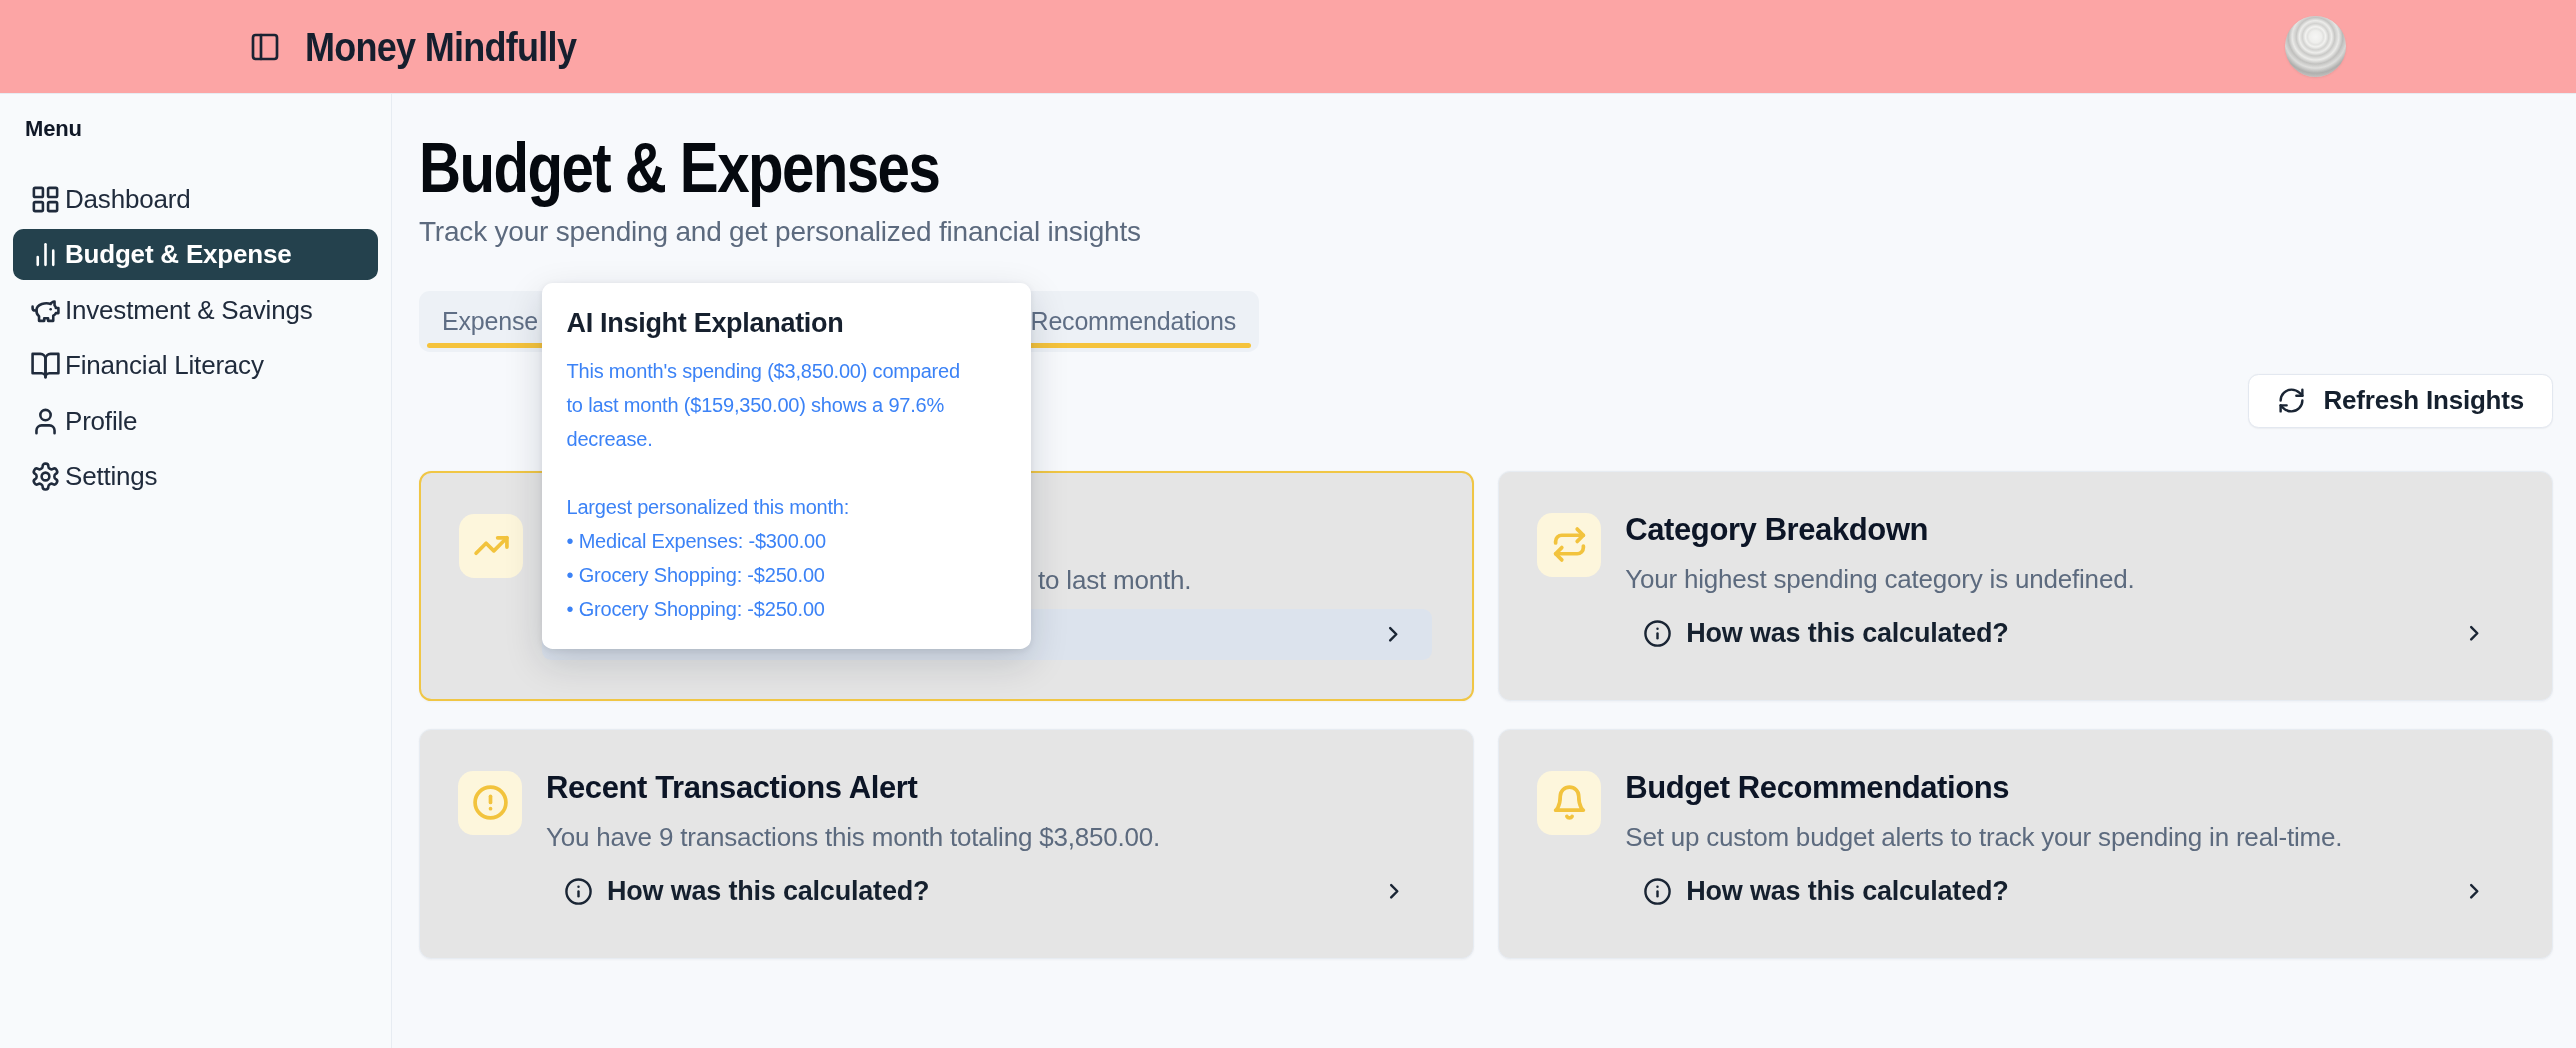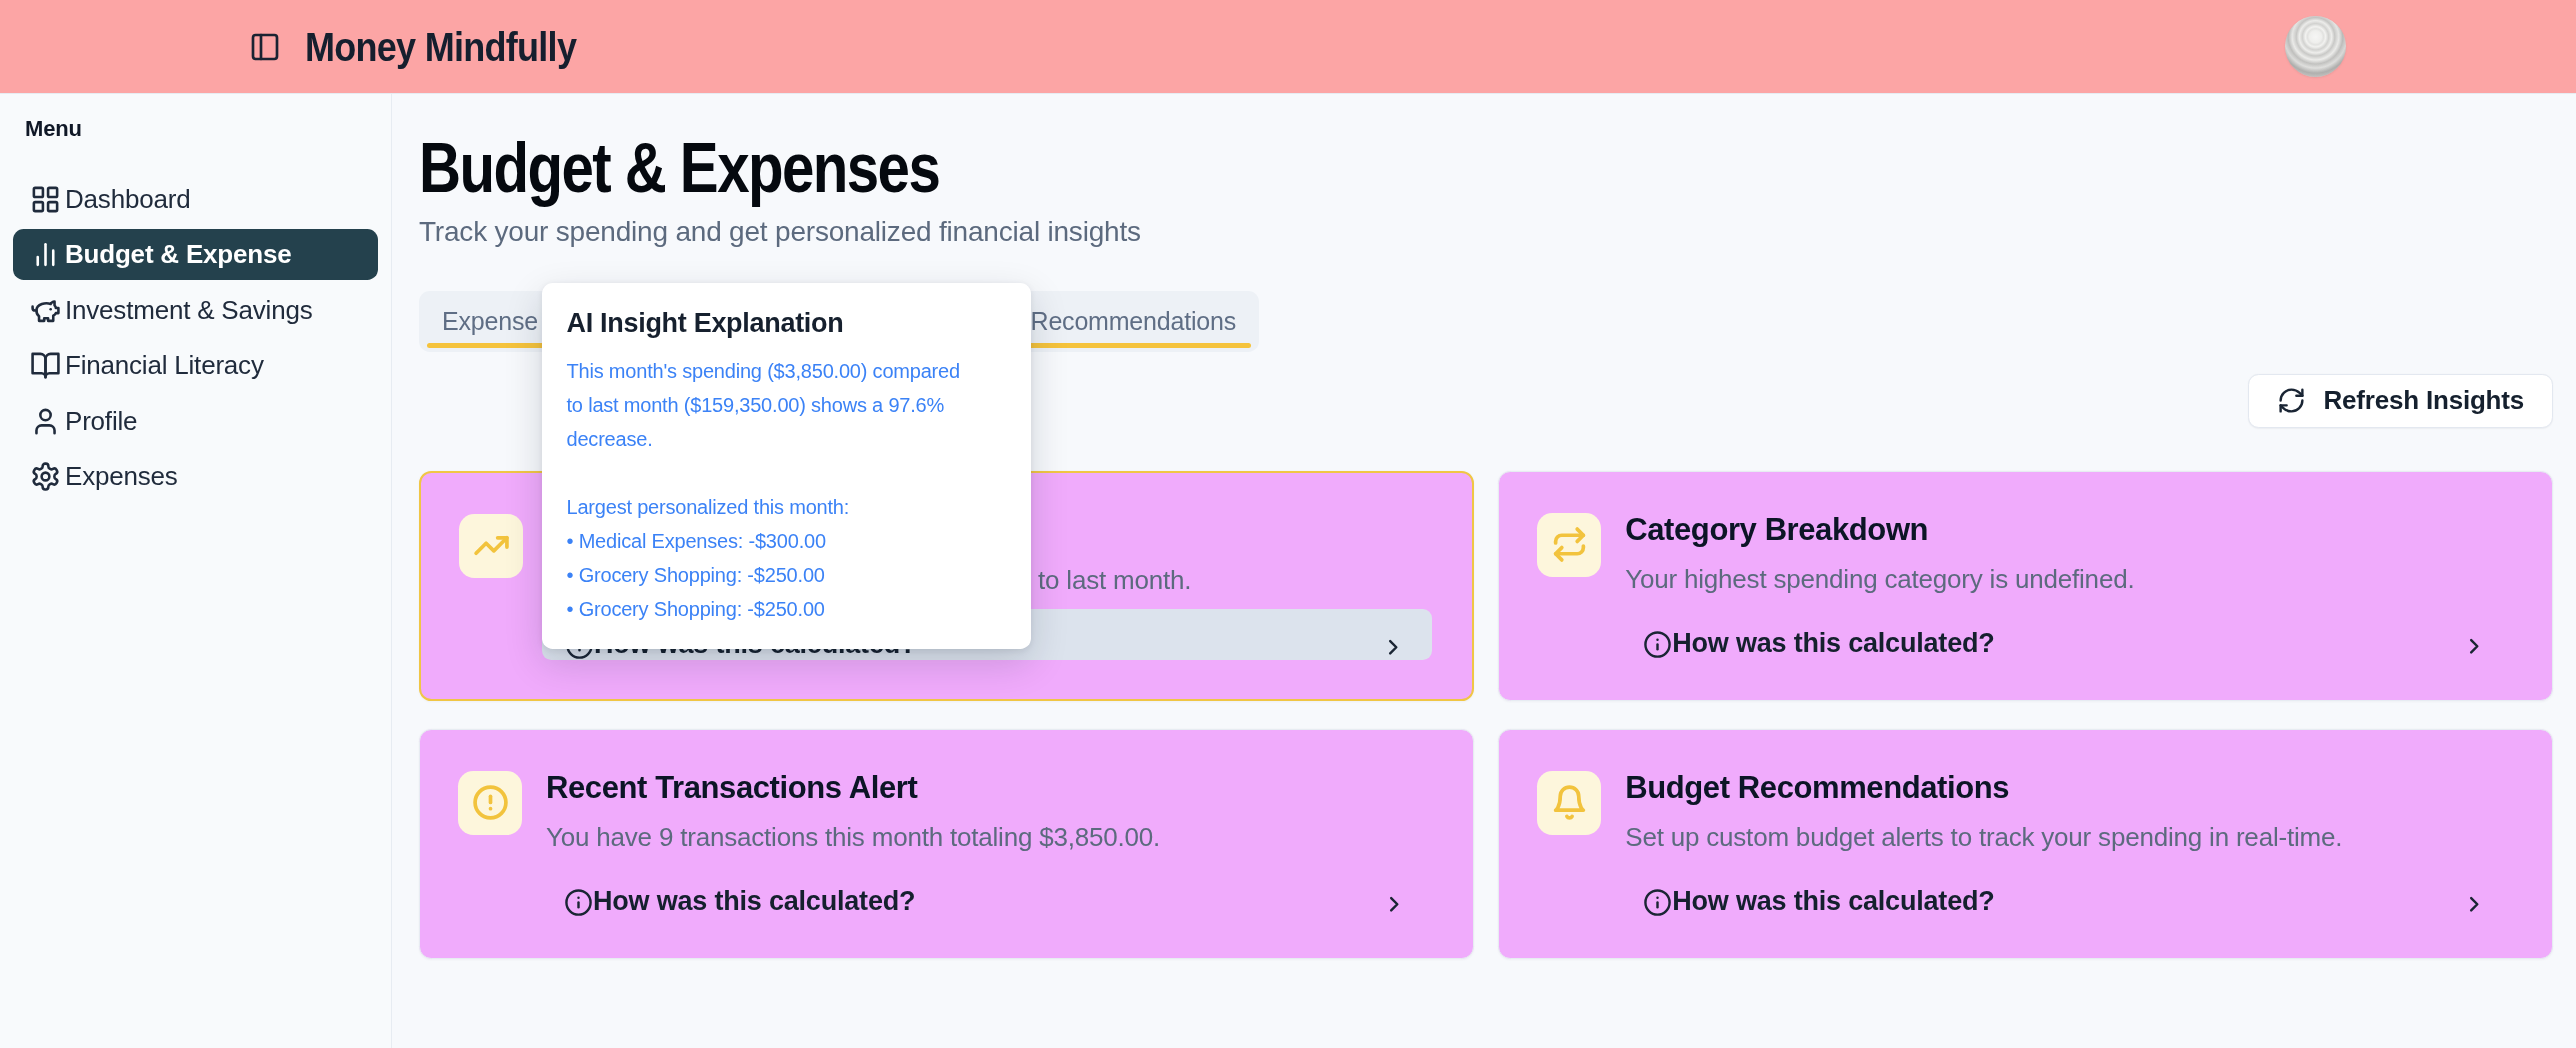--- a/index.html
+++ b/index.html
@@ -107,21 +107,21 @@
   }
   .refresh-btn .ricon { width: 29px; height: 29px; color: #1a2534; }
 
   
   .cards {
     margin-top: 43px;
     display: grid; grid-template-columns: 1fr 1fr; gap: 28px 24.5px;
   }
   .card {
     position: relative; height: 230px;
-    background: #f0abfc; border: 1.5px solid #e7ecf2; border-radius: 12.3px;
+    background: #e5e5e5; border: 1.5px solid #e7ecf2; border-radius: 12.3px;
     box-shadow: 0 0.8px 2.3px rgba(16,24,40,.04);
   }
   .card.accent { border: 2.3px solid #f0c645; }
   .icon-box {
     position: absolute; left: 38px; top: 41px;
     width: 64px; height: 64px; border-radius: 15.3px;
     background: #fdf6dc;
     display: flex; align-items: center; justify-content: center;
   }
   .icon-box svg { width: 37px; height: 37px; color: #f2c33d; }
@@ -129,21 +129,21 @@
     position: absolute; left: 126px; top: 40px;
     font-size: 31px; font-weight: 700; color: #0c1526; letter-spacing: -0.4px;
   }
   .card-sub {
     position: absolute; left: 126px; top: 92px;
     font-size: 26px; color: #5c6a7e; letter-spacing: -0.2px;
   }
   .card-sub.fragment { left: 617px; }
   .cta-row {
     position: absolute; left: 121px; right: 40px; top: 136px; height: 51px;
-    display: flex; align-items: flex-end; 
+    display: flex; align-items: center; gap: 14px;
     padding: 0 26px 0 23px; border-radius: 9.2px; cursor: pointer;
   }
   .cta-row.hover { background: #dce3ed; }
   .cta-row .iicon { width: 29px; height: 29px; color: #1a2534; flex: 0 0 29px; }
   .cta-label { font-size: 27px; font-weight: 600; color: #15202e; letter-spacing: -0.2px; }
   .cta-row .chev { margin-left: auto; width: 24.5px; height: 24.5px; color: #1a2534; }
 
   
   .tooltip {
     position: absolute; left: 542px; top: 283px;
@@ -228,21 +228,21 @@
       <span>Profile</span>
     </div>
 
     <div class="nav-item">
       <span class="nicon">
         <svg width="31" height="31" viewBox="0 0 24 24" fill="none" stroke="currentColor" stroke-width="2" stroke-linecap="round" stroke-linejoin="round">
           <path d="M12.22 2h-.44a2 2 0 0 0-2 2v.18a2 2 0 0 1-1 1.73l-.43.25a2 2 0 0 1-2 0l-.15-.08a2 2 0 0 0-2.73.73l-.22.38a2 2 0 0 0 .73 2.73l.15.1a2 2 0 0 1 1 1.72v.51a2 2 0 0 1-1 1.74l-.15.09a2 2 0 0 0-.73 2.73l.22.38a2 2 0 0 0 2.73.73l.15-.08a2 2 0 0 1 2 0l.43.25a2 2 0 0 1 1 1.73V20a2 2 0 0 0 2 2h.44a2 2 0 0 0 2-2v-.18a2 2 0 0 1 1-1.73l.43-.25a2 2 0 0 1 2 0l.15.08a2 2 0 0 0 2.73-.73l.22-.39a2 2 0 0 0-.73-2.73l-.15-.08a2 2 0 0 1-1-1.74v-.5a2 2 0 0 1 1-1.74l.15-.09a2 2 0 0 0 .73-2.73l-.22-.38a2 2 0 0 0-2.73-.73l-.15.08a2 2 0 0 1-2 0l-.43-.25a2 2 0 0 1-1-1.73V4a2 2 0 0 0-2-2z"></path>
           <circle cx="12" cy="12" r="3"></circle>
         </svg>
       </span>
-      <span>Expenses</span>
+      <span>Settings</span>
     </div>
 
   </div>
 </div>
 
 <div class="main">
   <div class="page-title">Budget &amp; Expenses</div>
   <div class="page-subtitle">Track your spending and get personalized financial insights</div>
 
   <div class="tabbar">

